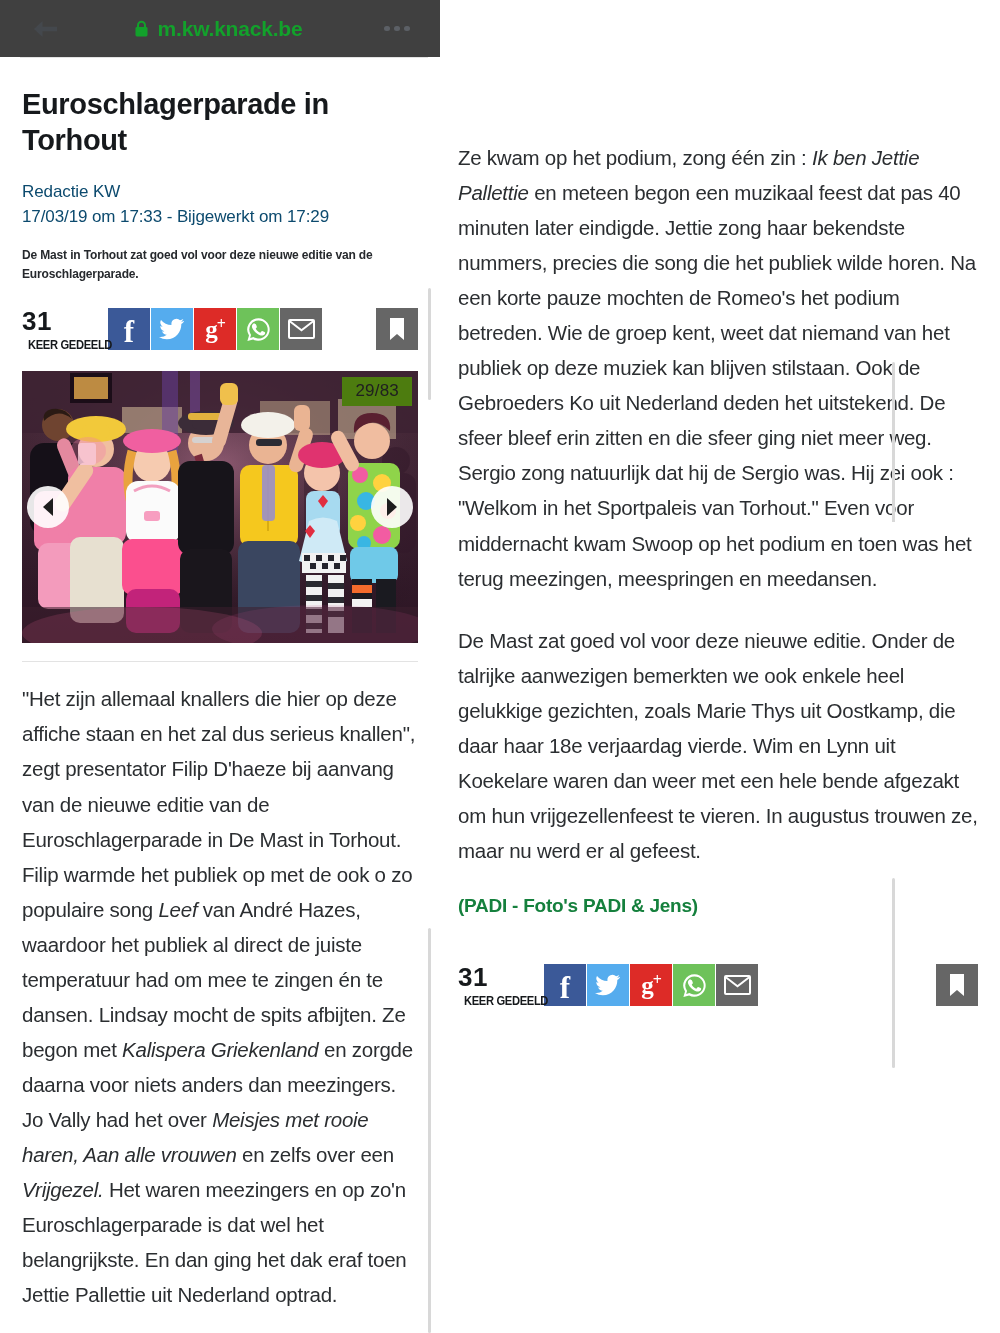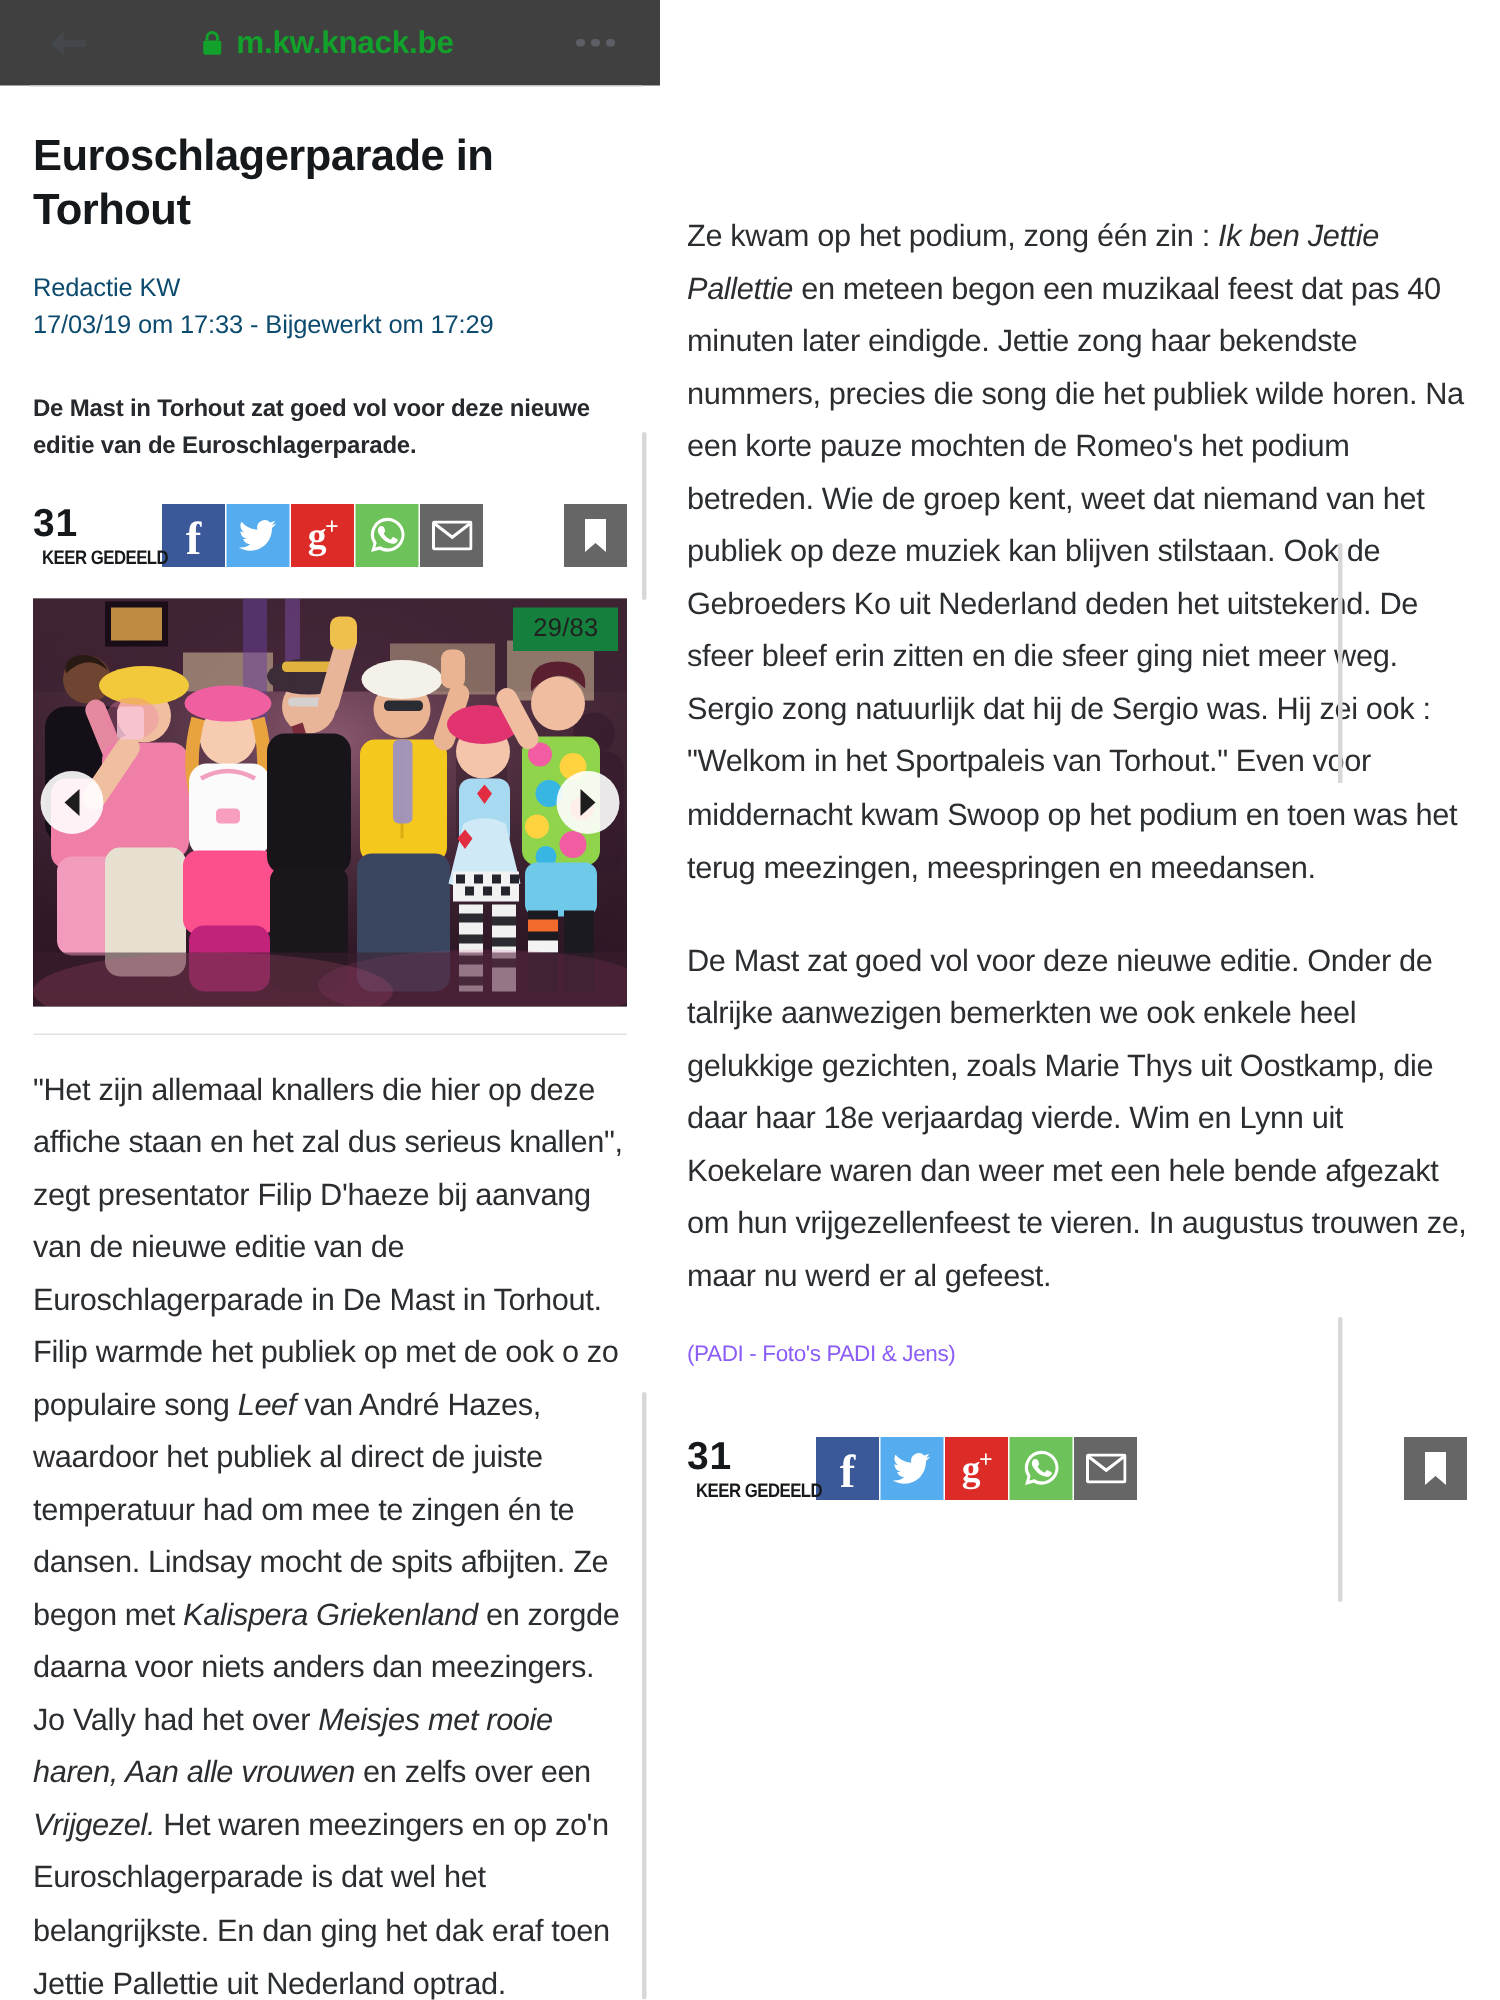--- a/index.html
+++ b/index.html
@@ -92,25 +92,25 @@
   }
   .byline {
     font-size: 17px;
     color: #0c4a6e;
     margin-top: 21px;
     line-height: 1.45;
     letter-spacing: -0.1px;
   }
   .byline .date { display: block; }
   .standfirst {
-    font-size: 16px;
+    font-size: 12px;
     font-weight: 700;
     color: #26292d;
     line-height: 1.55;
-    margin-top: 32px;
+    margin-top: 17px;
     letter-spacing: -0.15px;
   }
 
   
   .share-bar {
     display: flex;
     align-items: center;
     margin-top: 22px;
     position: relative;
     height: 48px;
@@ -166,21 +166,21 @@
     width: 396px;
     height: 272px;
     margin-top: 18px;
     overflow: hidden;
     background: #1a0f18;
   }
   .photo-scene { position: absolute; inset: 0; }
   .counter-badge {
     position: absolute;
     top: 6px; right: 6px;
-    background: #15803d;
+    background: #4d7c0f;
     color: #202020;
     font-size: 17px;
     padding: 4px 13px 5px;
     letter-spacing: 0.2px;
   }
   .nav-arrow {
     position: absolute;
     top: 50%;
     transform: translateY(-50%);
     width: 42px; height: 42px;
@@ -201,25 +201,26 @@
     font-size: 20.5px;
     line-height: 1.71;
     color: #2b2e31;
     letter-spacing: -0.25px;
   }
   .col-left .body-p { margin-top: 19px; }
   .col-right .body-p { margin-bottom: 27px; }
   .col-right .first-p { margin-top: 140px; }
   .body-p em { font-style: italic; }
   .credit-p {
-    font-size: 15px;
+    font-size: 19px;
     line-height: 1.6;
-    color: #8b5cf6;
+    color: #15803d;
     letter-spacing: -0.25px;
     margin-top: -4px;
+    font-weight: bold;
   }
 
   
   .sb {
     position: absolute;
     width: 3px;
     background: #d8d8d8;
     border-radius: 2px;
   }
   .sb-left-a { left: 428px; top: 288px; height: 112px; }

